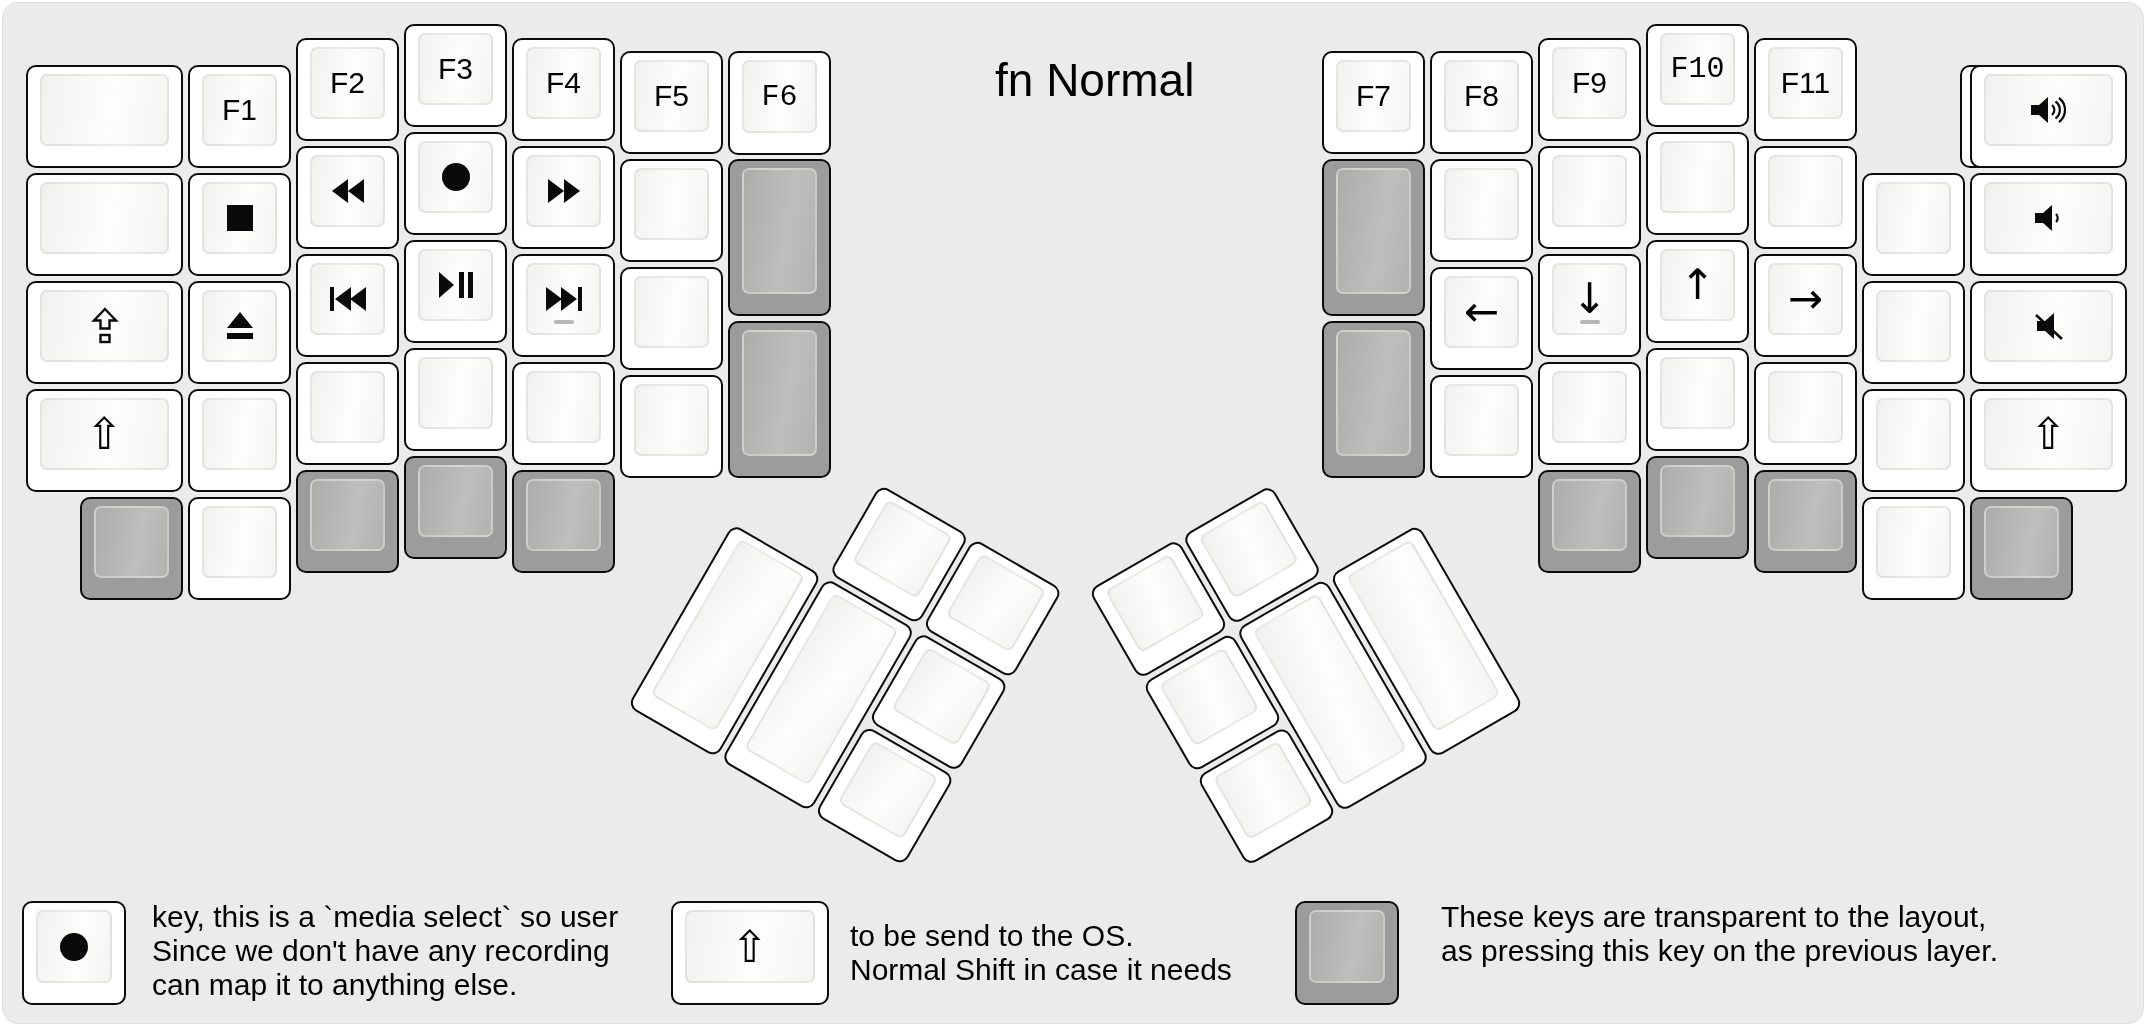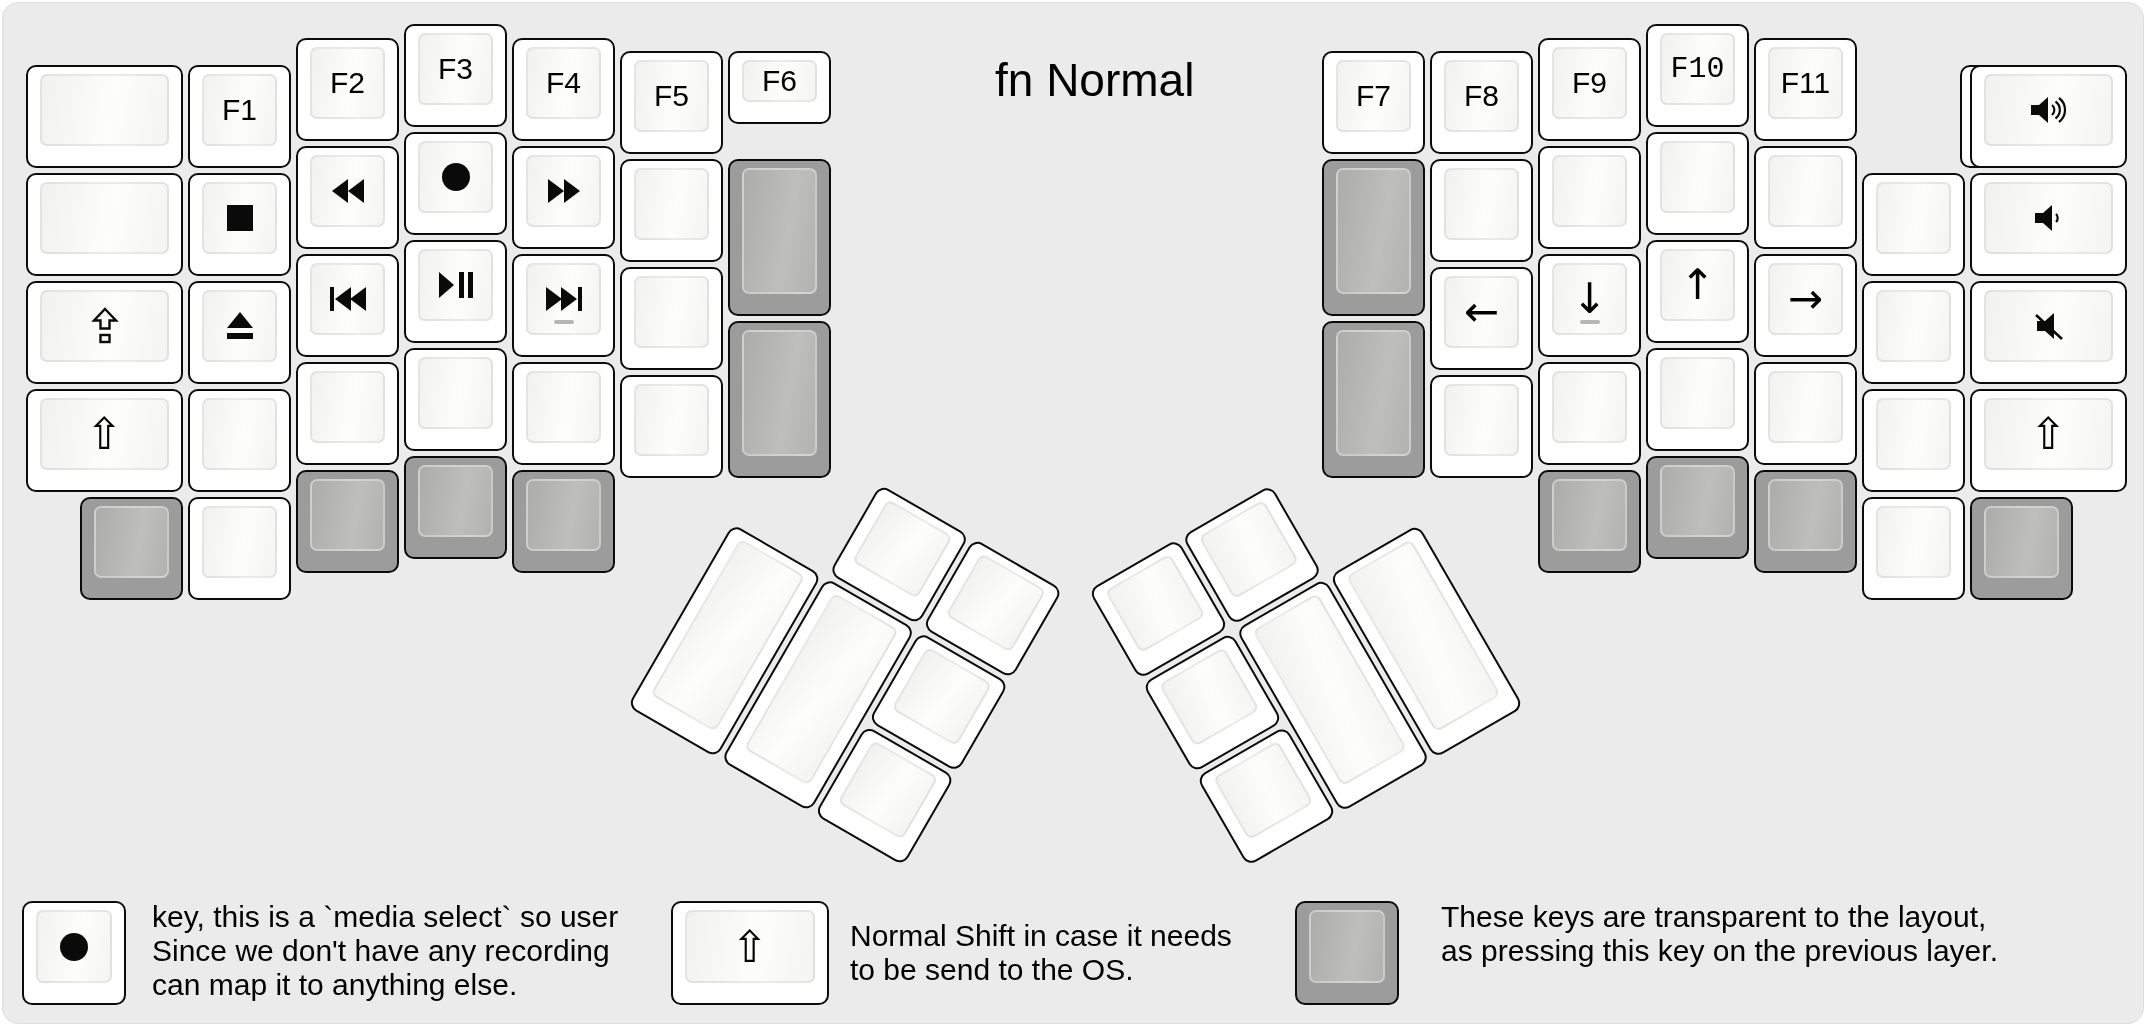--- a/index.html
+++ b/index.html
@@ -189,21 +189,21 @@
         </div>
         <div class="key" style="left: 617px; top: 156px; width: 103px; height: 103px;">
           <div class="top"></div>
         </div>
         <div class="key" style="left: 617px; top: 264px; width: 103px; height: 103px;">
           <div class="top"></div>
         </div>
         <div class="key" style="left: 617px; top: 372px; width: 103px; height: 103px;">
           <div class="top"></div>
         </div>
-        <div class="key" style="left: 725px; top: 48px; width: 103px; height: 73px;">
+        <div class="key" style="left: 725px; top: 48px; width: 103px; height: 104px; font-family: Liberation Mono, monospace;">
           <div class="top">
             <span class="lbl">F6</span>
           </div>
         </div>
         <div class="key gray" style="left: 725px; top: 156px; width: 103px; height: 157px;">
           <div class="top"></div>
         </div>
         <div class="key gray" style="left: 725px; top: 318px; width: 103px; height: 157px;">
           <div class="top"></div>
         </div>
@@ -402,22 +402,22 @@
           <div>key, this is a `media select` so user</div>
           <div>Since we don't have any recording</div>
           <div>can map it to anything else.</div>
         </div>
         <div class="key" style="left: 668px; top: 898px; width: 158px; height: 104px;">
           <div class="top">
             <span class="g" style="font-size: 44px;">⇧</span>
           </div>
         </div>
         <div class="ltext" style="left: 847px; top: 916px;">
+          <div>to be send to the OS.</div>
           <div>Normal Shift in case it needs</div>
-          <div>to be send to the OS.</div>
         </div>
         <div class="key gray" style="left: 1292px; top: 898px; width: 104px; height: 104px;">
           <div class="top"></div>
         </div>
         <div class="ltext" style="left: 1438px; top: 897px;">
           <div>These keys are transparent to the layout,</div>
           <div>as pressing this key on the previous layer.</div>
         </div>
       </div>
   </div>

